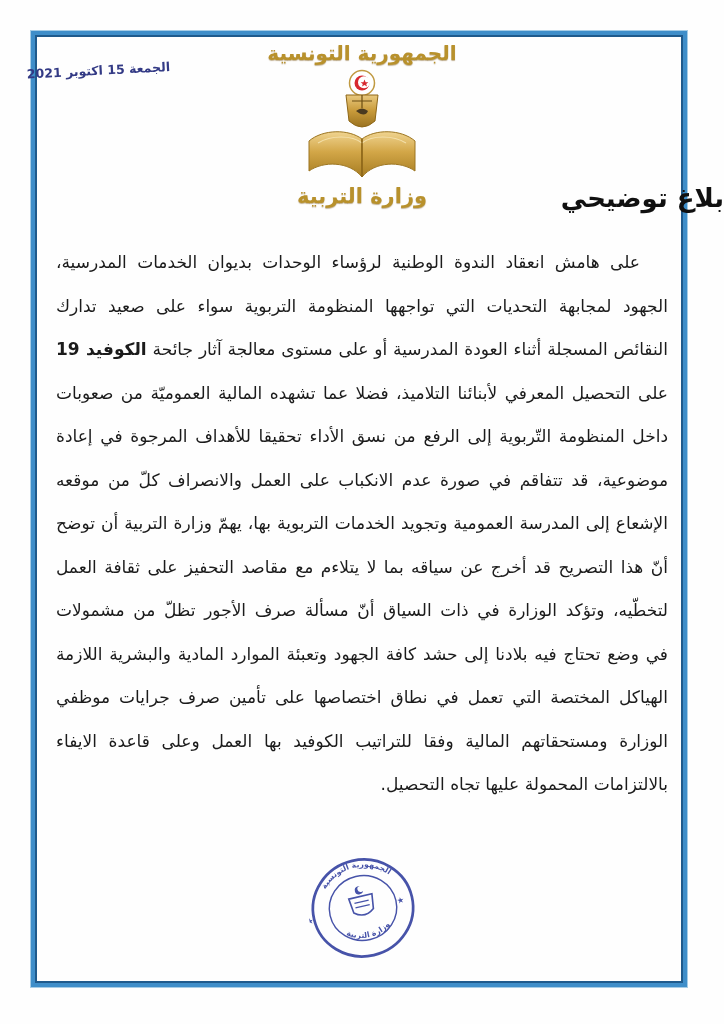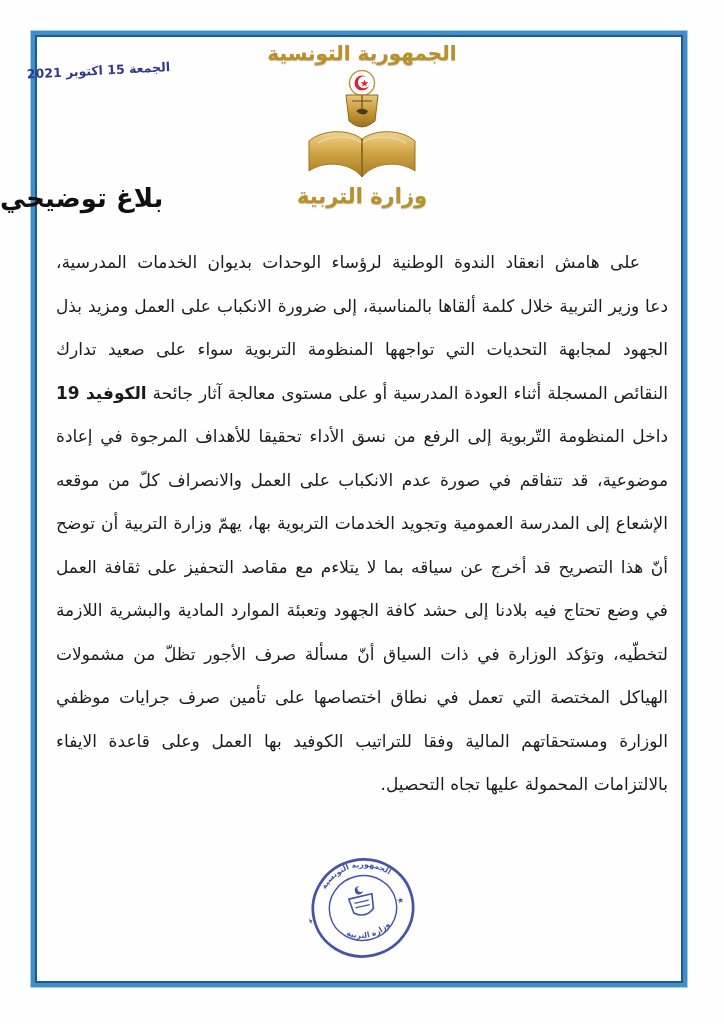--- a/index.html
+++ b/index.html
@@ -49,21 +49,21 @@
   .book-svg{display:block;margin:0 auto;}
   .calli-ministry{
     margin-top:1px;
     font-size:21px; font-weight:bold;
     color:#b8912c;
     text-shadow:0 1px 1px rgba(122,84,15,.45);
     letter-spacing:-.5px;
   }
   .doc-title{
     position:absolute; top:183px; left:0; right:0;
-    margin:0; text-align:left;
+    margin:0; text-align:right;
     font-size:26px; font-weight:bold; color:#101010;
     letter-spacing:0;
   }
   .body-text{
     position:absolute; top:241px; right:56px; left:56px;
     direction:rtl;
     color:#1b1b1b;
     font-size:17px;
   }
   .line{
@@ -129,29 +129,29 @@
       <line x1="57" y1="10" x2="57" y2="48" stroke="#8a6418" stroke-width="1.4"></line>
     </svg>
 
     <div class="calli-ministry">وزارة التربية</div>
   </div>
 
   <h1 class="doc-title">بلاغ توضيحي</h1>
 
   <div class="body-text">
     <div class="line indent">على هامش انعقاد الندوة الوطنية لرؤساء الوحدات بديوان الخدمات المدرسية،</div>
-    <div class="line">دعا وزير التربية خلال كلمة ألقاها بالمناسبة، إلى ضرورة الانكباب على العمل ومزيد بذل</div>
     <div class="line">الجهود لمجابهة التحديات التي تواجهها المنظومة التربوية سواء على صعيد تدارك</div>
     <div class="line"><span>النقائص المسجلة أثناء العودة المدرسية أو على مستوى معالجة آثار جائحة </span><b>الكوفيد 19</b></div>
+    <div class="line">على التحصيل المعرفي لأبنائنا التلاميذ، فضلا عما تشهده المالية العموميّة من صعوبات</div>
     <div class="line">داخل المنظومة التّربوية إلى الرفع من نسق الأداء تحقيقا للأهداف المرجوة في إعادة</div>
     <div class="line">موضوعية، قد تتفاقم في صورة عدم الانكباب على العمل والانصراف كلّ من موقعه</div>
     <div class="line">الإشعاع إلى المدرسة العمومية وتجويد الخدمات التربوية بها، يهمّ وزارة التربية أن توضح</div>
     <div class="line">أنّ هذا التصريح قد أخرج عن سياقه بما لا يتلاءم مع مقاصد التحفيز على ثقافة العمل</div>
+    <div class="line">لتخطّيه، وتؤكد الوزارة في ذات السياق أنّ مسألة صرف الأجور تظلّ من مشمولات</div>
     <div class="line">في وضع تحتاج فيه بلادنا إلى حشد كافة الجهود وتعبئة الموارد المادية والبشرية اللازمة</div>
-    <div class="line">لتخطّيه، وتؤكد الوزارة في ذات السياق أنّ مسألة صرف الأجور تظلّ من مشمولات</div>
     <div class="line">الهياكل المختصة التي تعمل في نطاق اختصاصها على تأمين صرف جرايات موظفي</div>
     <div class="line">الوزارة ومستحقاتهم المالية وفقا للتراتيب الكوفيد بها العمل وعلى قاعدة الايفاء</div>
     <div class="line last">بالالتزامات المحمولة عليها تجاه التحصيل.</div>
   </div>
 
   <div class="stamp-wrap">
     <svg width="110" height="104" viewBox="0 0 120 114">
       <g fill="none" stroke="#3a47a3">
         <ellipse cx="60" cy="57" rx="55" ry="53" stroke-width="3"></ellipse>
         <ellipse cx="60" cy="57" rx="37" ry="35.5" stroke-width="1.6"></ellipse>

